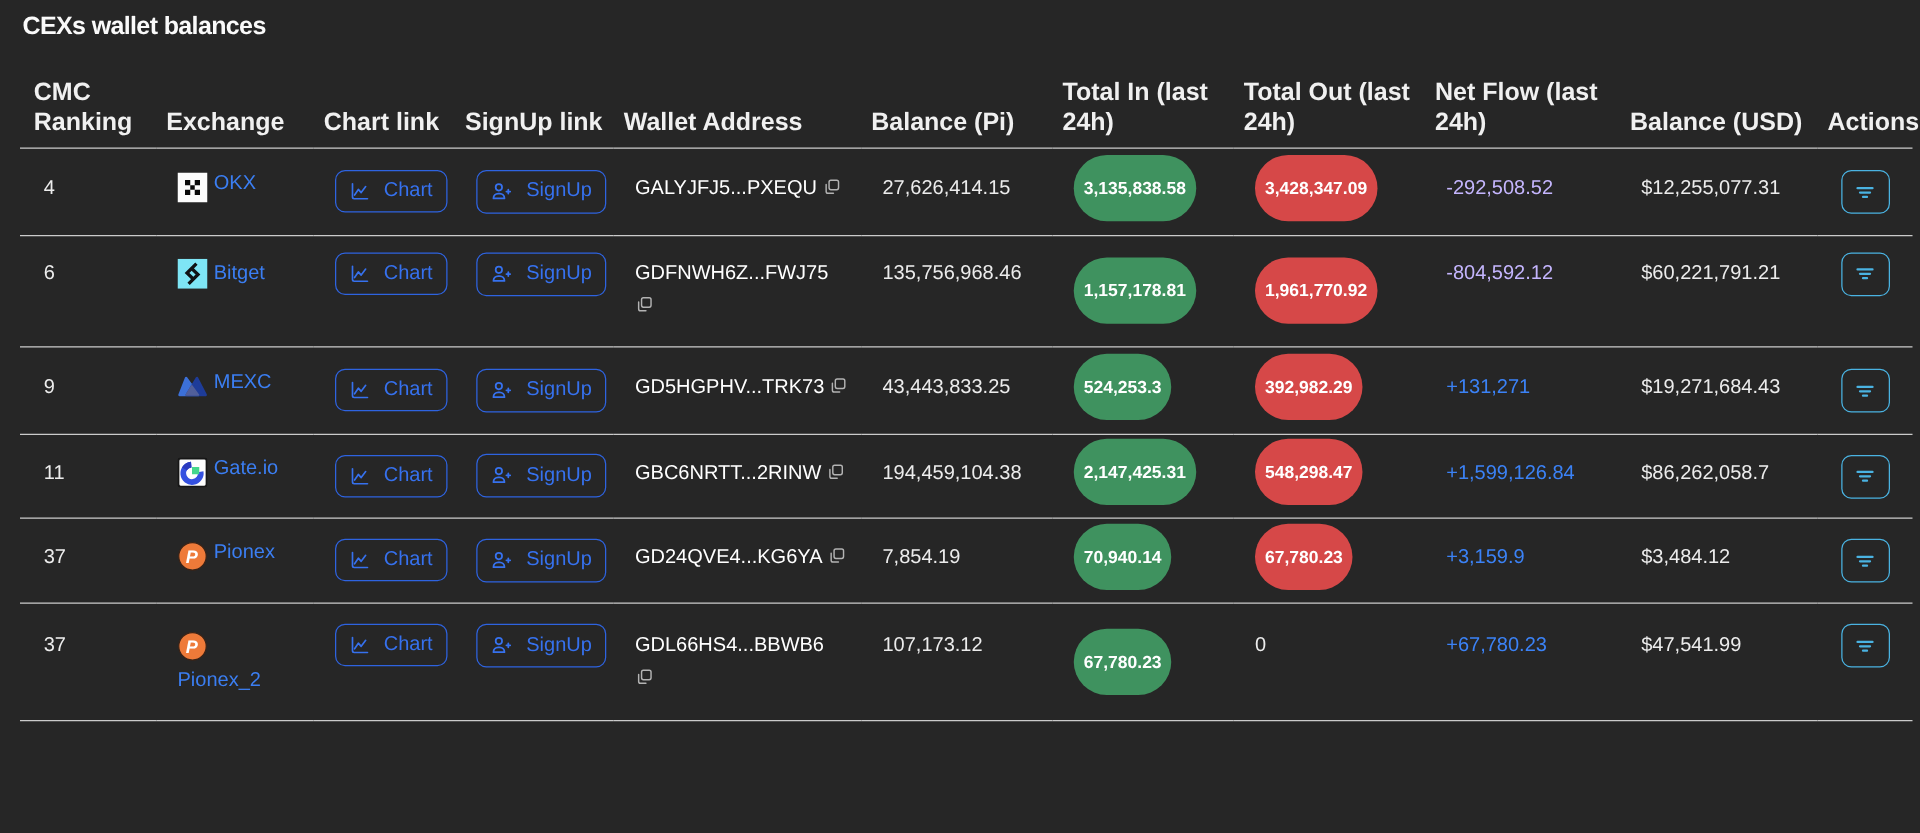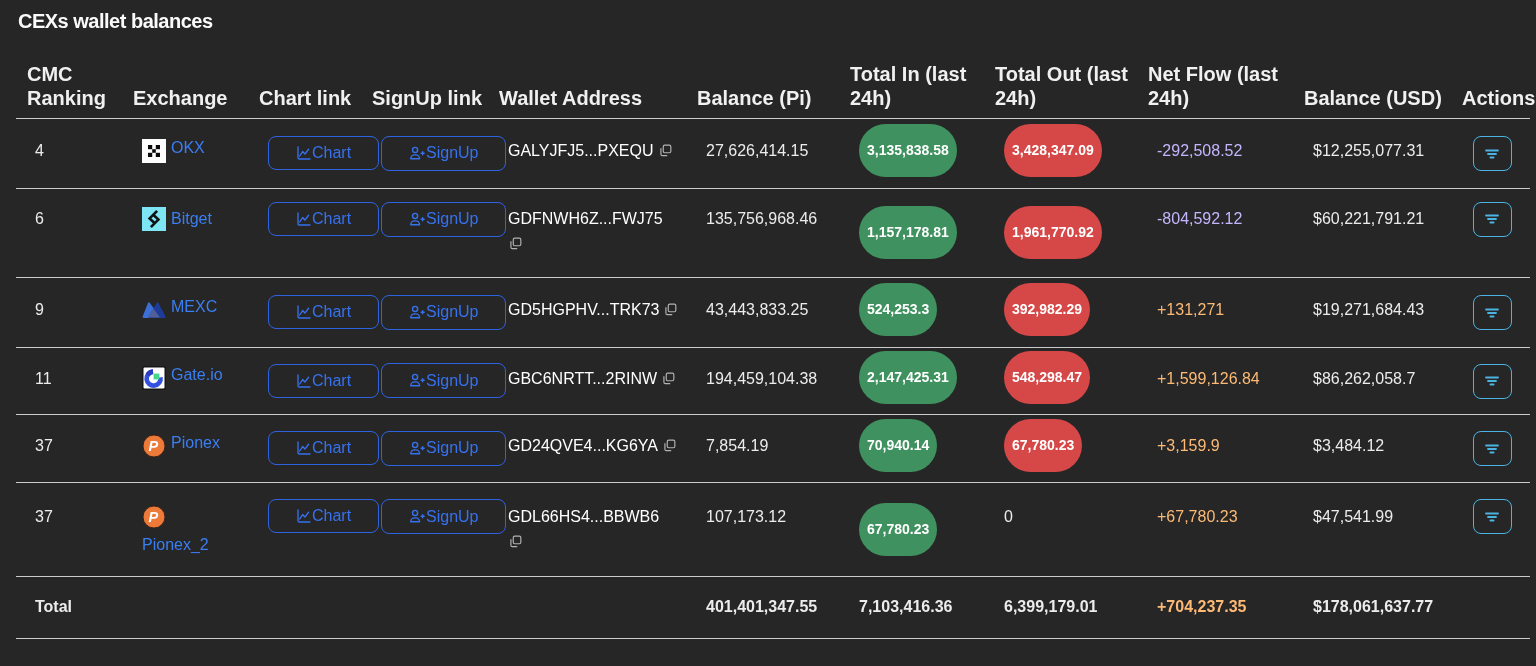--- a/index.html
+++ b/index.html
@@ -49,35 +49,35 @@
 tr.r5 { height:68px; }
 tr.r6 { height:94px; }
 tr.rf { height:62px; }
 tr.rf td { font-weight:bold; }
 .exch svg { position:relative; top:3px; }
 tr.up .exch svg { top:0; }
 .exch { color:#3b7ef2; text-decoration:none; display:inline-flex; align-items:center; gap:5px; }
 .exname { font-size:16px; }
 .addr { color:#ffffff; text-decoration:none; }
 .btn {
-  display:inline-flex; align-items:center; gap:0;
+  display:inline-flex; align-items:center; gap:11px;
   border:1.5px solid #2e63e0; border-radius:8px;
   color:#3671ee; font-size:16px; line-height:16px;
-  padding:8px 27px; background:transparent;
+  padding:8px 11px; background:transparent;
   position:relative; top:2px;
 }
 .badge {
   display:inline-block; font-size:14px; font-weight:bold; color:#fff;
   border-radius:999px; padding:18px 8px; line-height:17px;
   position:relative; top:-1px;
 }
 .bg { background:#3f925f; }
 .br { background:#d64848; }
 .neg { color:#c4b5fd; }
-.pos { color:#fdba74; }
+.pos { color:#3b82f6; }
 .act {
   display:inline-flex; align-items:center; justify-content:center;
   width:39px; height:35px; border:1.5px solid #4ab3e2; border-radius:8px;
   position:relative; top:0;
 }
 .tdact { text-align:center; padding:0; }
 .copyline { display:flex; align-items:center; height:26px; }
 .addrline { line-height:24px; white-space:nowrap; }
 .logoline { height:28px; display:flex; align-items:flex-start; }
 .icopy { vertical-align:-2px; margin-left:4px; }
@@ -388,27 +388,14 @@
 <td><span class="pos">+67,780.23</span></td>
 <td>$47,541.99</td>
 <td class="tdact"><span class="act">
             <svg width="18" height="18" viewBox="0 0 18 18" fill="none" stroke="#4ab3e2" stroke-width="1.8" stroke-linecap="round">
               <path d="M3 5.5h12"></path>
               <path d="M5 9h8"></path>
               <path d="M7.4 12.5h3.2"></path>
             </svg>
           </span></td>
 </tr>
-<tr class="rf">
-<td>Total</td>
-        <td></td>
-        <td></td>
-        <td></td>
-        <td></td>
-<td>401,401,347.55</td>
-<td>7,103,416.36</td>
-<td>6,399,179.01</td>
-<td><span class="pos">+704,237.35</span></td>
-<td>$178,061,637.77</td>
-<td></td>
-</tr>
 </tbody>
 </table>
 
 </body></html>

